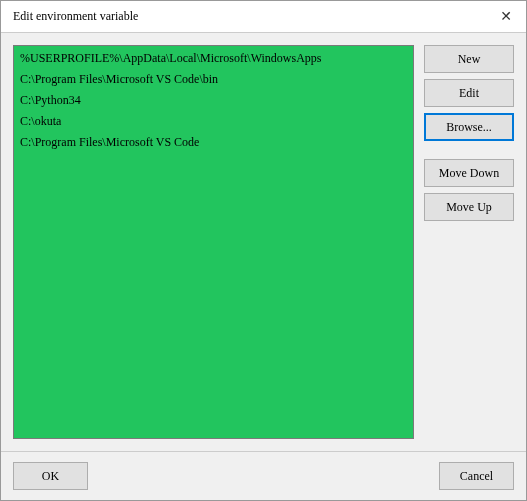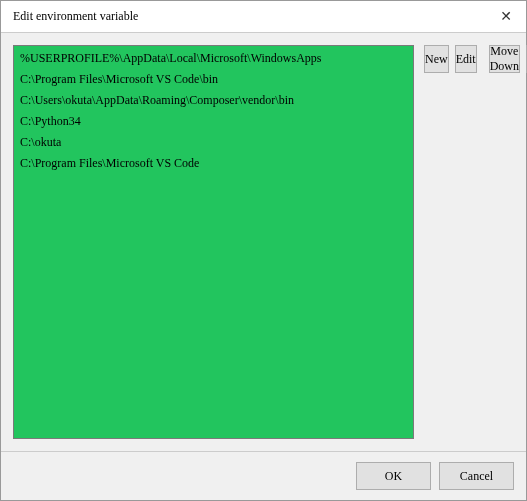--- a/index.html
+++ b/index.html
@@ -72,21 +72,21 @@
 
     .list-item {
       padding: 3px 6px;
       cursor: pointer;
       color: #000;
       white-space: nowrap;
     }
 
     .button-panel {
       display: flex;
-      flex-direction: row;
+      flex-direction: column;
       gap: 6px;
       width: 90px;
     }
 
     .btn {
       width: 90px;
       height: 28px;
       background: #e1e1e1;
       border: 1px solid #adadad;
       cursor: pointer;
@@ -101,21 +101,21 @@
       border: 2px solid #0078d7;
       background: #e1e1e1;
     }
 
     .btn-spacer {
       height: 6px;
     }
 
     .footer {
       display: flex;
-      justify-content: flex-end;
+      justify-content: space-between;
       padding: 10px 12px;
       gap: 8px;
       border-top: 1px solid #ccc;
       background: #f0f0f0;
     }
 
     .footer-btn {
       width: 75px;
       height: 28px;
       background: #e1e1e1;
@@ -134,29 +134,29 @@
 <div class="dialog">
   <div class="title-bar">
     <span class="title-bar-text">Edit environment variable</span>
     <div class="title-bar-close">✕</div>
   </div>
 
   <div class="content">
     <div class="list-panel" id="list-panel">
     <div class="list-item">%USERPROFILE%\AppData\Local\Microsoft\WindowsApps</div>
         <div class="list-item">C:\Program Files\Microsoft VS Code\bin</div>
-        <div class="list-item">C:\Users\okuta\AppData\Roaming\Composer\vendor\bin</div>
         <div class="list-item">C:\Python34</div>
         <div class="list-item">C:\okuta</div>
         <div class="list-item">C:\Program Files\Microsoft VS Code</div>
       </div>
 
     <div class="button-panel">
       <button class="btn">New</button>
       <button class="btn">Edit</button>
+      <button class="btn highlighted">Browse...</button>
       <div class="btn-spacer"></div>
       <button class="btn">Move Down</button>
       <button class="btn">Move Up</button>
       <div class="btn-spacer"></div>
     </div>
   </div>
 
   <div class="footer">
     <button class="footer-btn">OK</button>
     <button class="footer-btn">Cancel</button>

